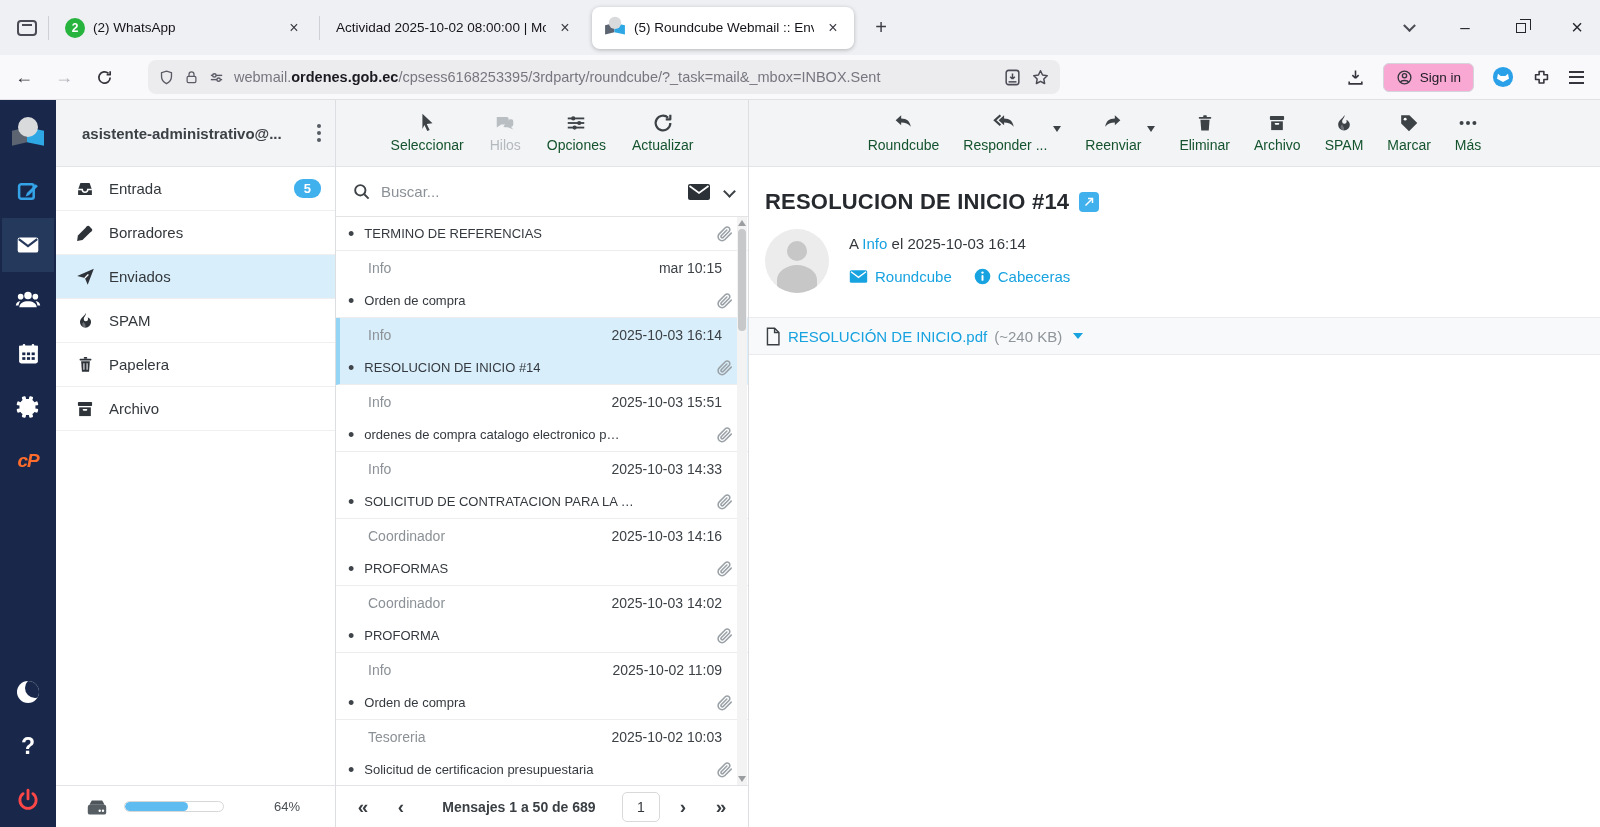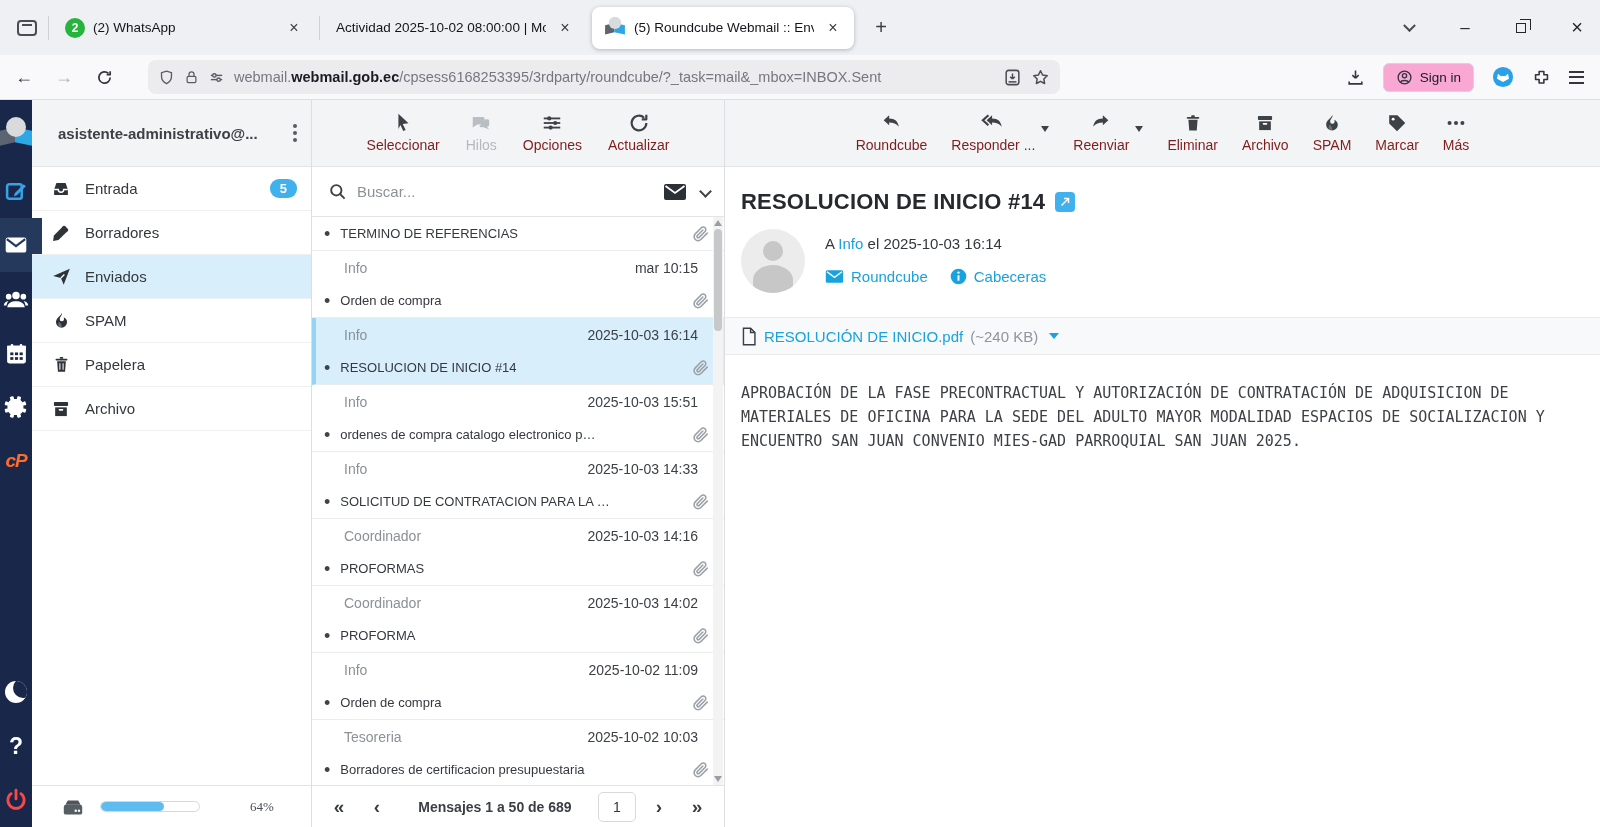--- a/index.html
+++ b/index.html
@@ -29,21 +29,21 @@
   .urlbar { height:34px; background:#ececef; border-radius:8px; margin-left:28px; width:912px; display:flex; align-items:center; padding:0 10px; gap:9px; }
   .url { font-size:14.5px; color:#76767f; white-space:nowrap; overflow:hidden; flex:1; }
   .url b { color:#1b1b21; font-weight:bold; }
   .nav-right { display:flex; align-items:center; gap:18px; margin-left:auto; margin-right:16px; }
   .signin { display:flex; align-items:center; gap:7px; border:1px solid #d4d4da; border-radius:6px; padding:5px 12px; font-size:13.5px; color:#1b1b21; background:#f9a8d4; }
   .burger { display:flex; flex-direction:column; gap:3.5px; }
   .burger i { width:15px; height:2px; background:#35353d; }
 
   
   .app { display:flex; height:727px; }
-  .rail { width:32px; background:#19284a; display:flex; flex-direction:column; align-items:center; flex-shrink:0; }
+  .rail { width:56px; background:#19284a; display:flex; flex-direction:column; align-items:center; flex-shrink:0; }
   .rail-item { width:52px; height:54px; display:flex; align-items:center; justify-content:center; }
   .rail-item.active { background:#25395d; }
   .rail-spacer { flex:1; }
   .logo { position:relative; width:34px; height:30px; }
   .logo .d1 { position:absolute; left:1px; top:12px; width:15px; height:15px; background:#5b6470; transform:skewY(-14deg); }
   .logo .d2 { position:absolute; right:1px; top:12px; width:17px; height:15px; background:#2ea8e5; transform:skewY(12deg); }
   .logo .ball { position:absolute; left:7px; top:0px; width:20px; height:20px; border-radius:50%; background:#d9dadc; }
   .moon { position:relative; width:22px; height:22px; border-radius:50%; background:#fff; overflow:hidden; }
   .moon::before { content:''; position:absolute; left:8px; top:-3px; width:20px; height:20px; border-radius:50%; background:#19284a; }
   .qmark { color:#fff; font-size:23px; font-weight:bold; }
@@ -63,24 +63,24 @@
   .folder { height:44px; display:flex; align-items:center; gap:13px; padding:0 14px 0 18px; border-bottom:1px solid #efefef; font-size:15px; color:#33383d; }
   .folder.selected { background:#d9eefb; }
   .folder.bold .f-label { font-weight:normal; }
   .f-icon { width:22px; height:22px; display:flex; align-items:center; justify-content:center; }
   .f-label { flex:1; }
   .f-badge { background:#41b1ee; color:#fff; font-size:13px; font-weight:bold; border-radius:9px; padding:2px 10px; }
 
   .statusbar { height:42px; border-top:1px solid #e2e4e7; display:flex; align-items:center; padding:0 14px 0 28px; gap:14px; flex-shrink:0; }
   .qtrack { width:100px; height:11px; border:1px solid #d7d7d7; border-radius:6px; background:#fff; overflow:hidden; }
   .qfill { height:100%; background:#5fbcf1; border-radius:6px; }
-  .qpct { font-size:13px; color:#4a4f54; margin-left:36px;font-family:Liberation Serif, serif; }
+  .qpct { font-size:13px; color:#4a4f54; margin-left:36px; }
 
   .toolbarB { display:flex; align-items:flex-start; justify-content:center; gap:26px; padding-top:12px; }
-  .tbtn { display:flex; flex-direction:column; align-items:center; gap:3px; color:#7f1d1d; font-size:14px; }
+  .tbtn { display:flex; flex-direction:column; align-items:center; gap:3px; color:#14532d; font-size:14px; }
   .tbtn.disabled { color:#b4b9bd; }
   .tbtn svg { display:block; }
   .tb-wrap { display:flex; align-items:flex-start; }
   .caret-dn { width:0; height:0; border-left:4.5px solid transparent; border-right:4.5px solid transparent; border-top:6px solid #3d4247; margin:14px 0 0 6px; }
 
   .searchrow { height:50px; background:#fff; border-bottom:1px solid #e4e4e6; display:flex; align-items:center; padding:0 14px 0 16px; gap:10px; flex-shrink:0; }
   .searchrow .ph { color:#8b9196; font-size:15px; flex:1; }
 
   .mlist { flex:1; overflow:hidden; position:relative; }
   .msg { border-bottom:1px solid #ededee; padding-left:12px; }
@@ -174,21 +174,21 @@
     <svg width="15" height="17" viewBox="0 0 24 24" fill="none" stroke="#5b5b66" stroke-width="2">
         <rect x="5" y="10" width="14" height="10" rx="2"></rect>
         <path d="M8 10V7a4 4 0 0 1 8 0v3"></path>
       </svg>
     <svg width="17" height="17" viewBox="0 0 24 24" fill="none" stroke="#5b5b66" stroke-width="2">
         <line x1="4" y1="9" x2="20" y2="9"></line>
         <circle cx="9" cy="9" r="2.4" fill="#f0f0f4"></circle>
         <line x1="4" y1="15" x2="20" y2="15"></line>
         <circle cx="15" cy="15" r="2.4" fill="#f0f0f4"></circle>
       </svg>
-    <span class="url"><span>webmail.</span><b>webmail.gob.ec</b><span>/cpsess6168253395/3rdparty/roundcube/?_task=mail&amp;_mbox=INBOX.Sent</span></span>
+    <span class="url"><span>webmail.</span><b>ordenes.gob.ec</b><span>/cpsess6168253395/3rdparty/roundcube/?_task=mail&amp;_mbox=INBOX.Sent</span></span>
     <svg width="19" height="19" viewBox="0 0 24 24" fill="none" stroke="#4b4b55" stroke-width="1.9">
         <rect x="4" y="3" width="16" height="18" rx="3"></rect>
         <path d="M12 7v7m0 0l-3-3m3 3l3-3" stroke-linejoin="round"></path>
         <line x1="7" y1="17.5" x2="17" y2="17.5"></line>
       </svg>
     <svg width="19" height="19" viewBox="0 0 24 24" fill="none" stroke="#4b4b55" stroke-width="1.9">
         <path d="M12 3.5l2.6 5.4 5.9.8-4.3 4.1 1 5.8-5.2-2.8-5.2 2.8 1-5.8L3.5 9.7l5.9-.8z" stroke-linejoin="round"></path>
       </svg>
   </div>
   <div class="nav-right">
@@ -526,21 +526,21 @@
             </svg>
     </div>
   </div>
         <div class="msg">
     <div class="m-top">
       <span class="m-sender">Tesoreria</span>
       <span class="m-date">2025-10-02 10:03</span>
     </div>
     <div class="m-sub">
       <span class="m-dot">•</span>
-      <span class="m-subject">Borradores de certificacion presupuestaria</span>
+      <span class="m-subject">Solicitud de certificacion presupuestaria</span>
       <svg width="19" height="19" viewBox="0 0 24 24" fill="none" stroke="#9aa1a7" stroke-width="2" stroke-linecap="round">
               <path d="M20.5 11.5l-8 8a5 5 0 0 1-7.1-7.1L13 4.8a3.3 3.3 0 0 1 4.7 4.7l-7.6 7.6a1.65 1.65 0 0 1-2.3-2.3l7.2-7.2"></path>
             </svg>
     </div>
   </div>
         <div class="sbar">
           <span class="sarrow up"></span>
           <div class="sthumb"></div>
           <span class="sarrow dn"></span>
         </div>
@@ -664,16 +664,15 @@
       </div>
       <div class="attachbar">
         <svg width="16" height="19" viewBox="0 0 20 24" fill="none" stroke="#3a3f44" stroke-width="1.8">
             <path d="M3 1.5h9l5.5 5.5v15.5H3z"></path>
             <path d="M12 1.5V7h5.5"></path>
           </svg>
         <span class="attname">RESOLUCIÓN DE INICIO.pdf</span>
         <span class="attsize">(~240 KB)</span>
         <span class="attcaret"></span>
       </div>
-      <div class="mbody">APROBACIÓN DE LA FASE PRECONTRACTUAL Y AUTORIZACIÓN DE CONTRATACIÓN DE ADQUISICION DE MATERIALES DE OFICINA PARA LA SEDE DEL ADULTO MAYOR MODALIDAD ESPACIOS DE SOCIALIZACION Y ENCUENTRO SAN JUAN CONVENIO MIES-GAD PARROQUIAL SAN JUAN 2025.</div>
     </div>
   </div>
 </div>
 
 </body></html>

